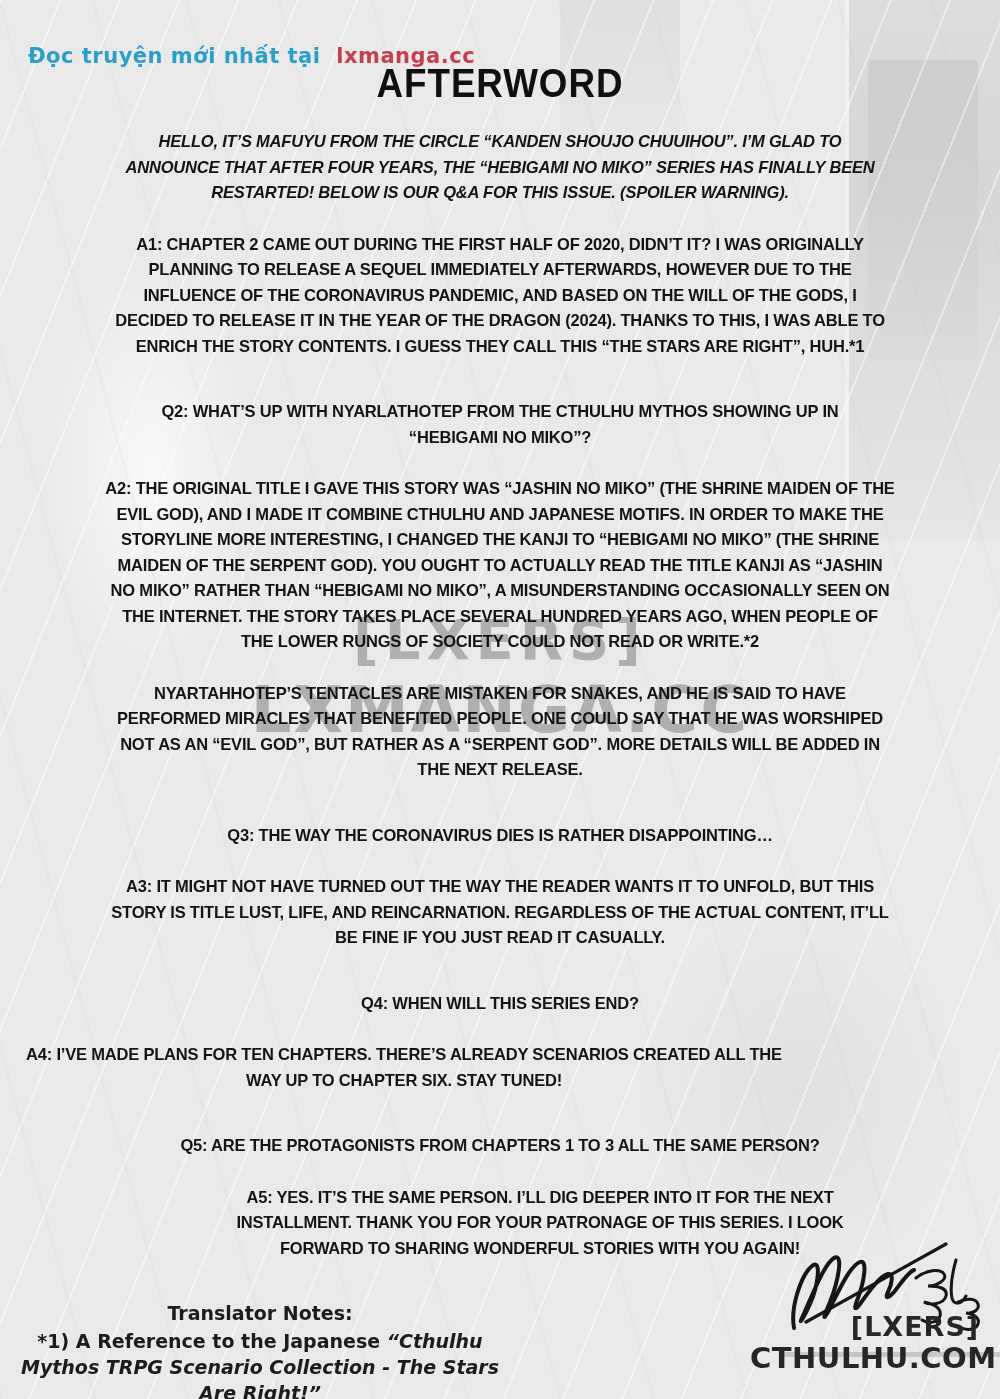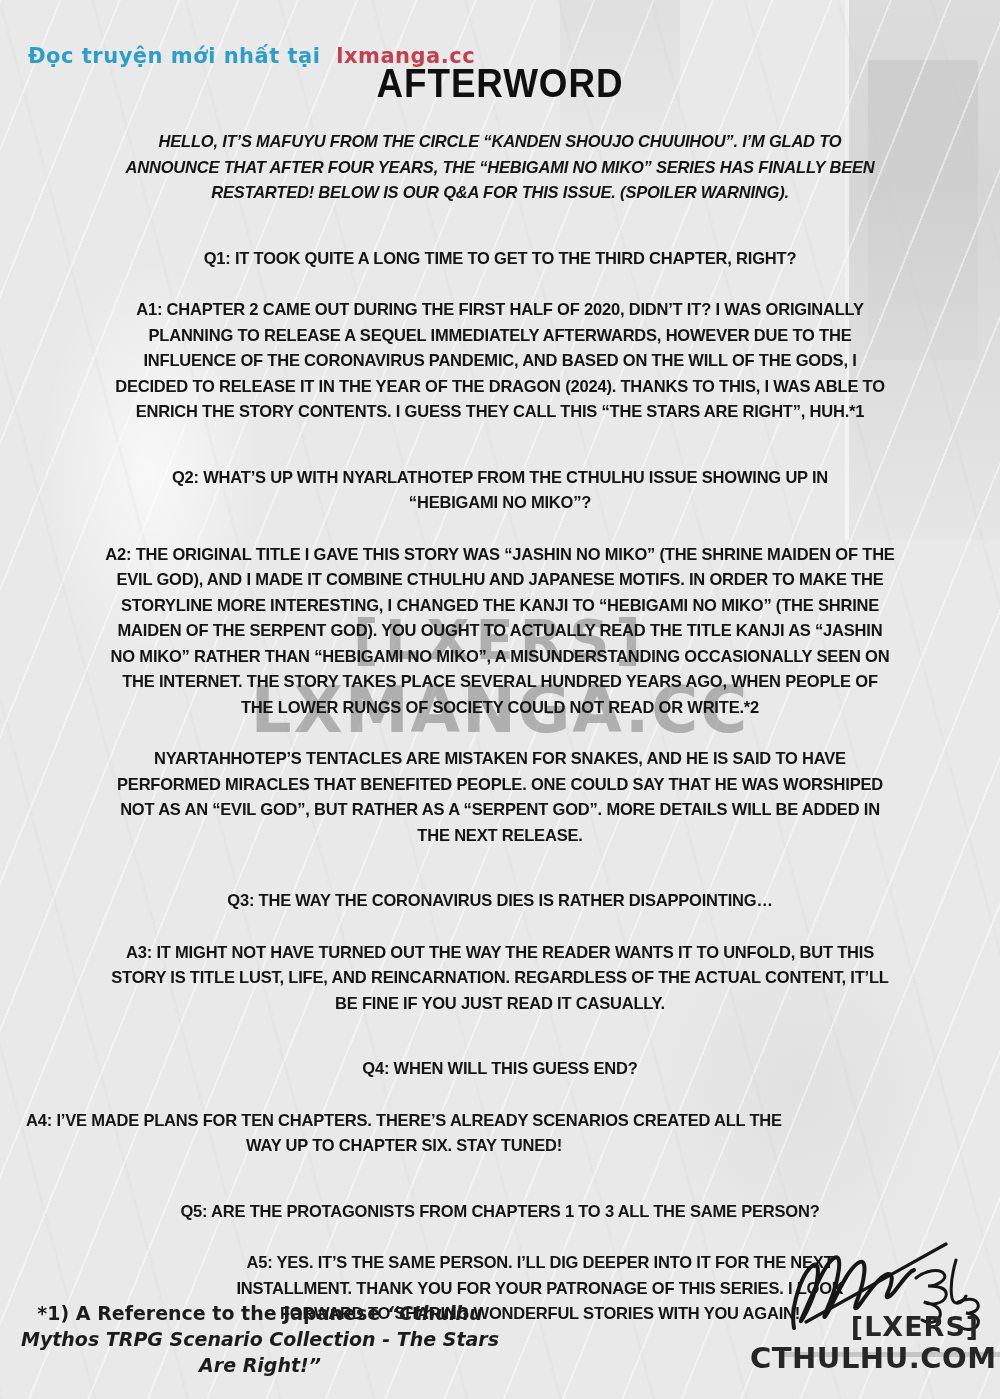--- a/index.html
+++ b/index.html
@@ -134,34 +134,34 @@
 
   <div class="watermark">
     <div class="wm1">[LXERS]</div>
     <div class="wm2">LXMANGA.CC</div>
   </div>
 
   <div class="content">
     <div class="page-title">AFTERWORD</div>
 
     <div class="para intro">HELLO, IT’S MAFUYU FROM THE CIRCLE “KANDEN SHOUJO CHUUIHOU”. I’M GLAD TO ANNOUNCE THAT AFTER FOUR YEARS, THE “HEBIGAMI NO MIKO” SERIES HAS FINALLY BEEN RESTARTED! BELOW IS OUR Q&amp;A FOR THIS ISSUE. (SPOILER WARNING).</div>
-    <div class="para gap-lg">Q1: IT TOOK QUITE A LONG TIME TO GET TO THE THIRD CHAPTER, RIGHT?</div>
     <div class="para w780">A1: CHAPTER 2 CAME OUT DURING THE FIRST HALF OF 2020, DIDN’T IT? I WAS ORIGINALLY PLANNING TO RELEASE A SEQUEL IMMEDIATELY AFTERWARDS, HOWEVER DUE TO THE INFLUENCE OF THE CORONAVIRUS PANDEMIC, AND BASED ON THE WILL OF THE GODS, I DECIDED TO RELEASE IT IN THE YEAR OF THE DRAGON (2024). THANKS TO THIS, I WAS ABLE TO ENRICH THE STORY CONTENTS. I GUESS THEY CALL THIS “THE STARS ARE RIGHT”, HUH.*1</div>
-    <div class="para w720 gap-lg">Q2: WHAT’S UP WITH NYARLATHOTEP FROM THE CTHULHU ISSUE SHOWING UP IN “HEBIGAMI NO MIKO”?</div>
+    <div class="para w720 gap-lg">Q2: WHAT’S UP WITH NYARLATHOTEP FROM THE CTHULHU MYTHOS SHOWING UP IN “HEBIGAMI NO MIKO”?</div>
     <div class="para">A2: THE ORIGINAL TITLE I GAVE THIS STORY WAS “JASHIN NO MIKO” (THE SHRINE MAIDEN OF THE EVIL GOD), AND I MADE IT COMBINE CTHULHU AND JAPANESE MOTIFS. IN ORDER TO MAKE THE STORYLINE MORE INTERESTING, I CHANGED THE KANJI TO “HEBIGAMI NO MIKO” (THE SHRINE MAIDEN OF THE SERPENT GOD). YOU OUGHT TO ACTUALLY READ THE TITLE KANJI AS “JASHIN NO MIKO” RATHER THAN “HEBIGAMI NO MIKO”, A MISUNDERSTANDING OCCASIONALLY SEEN ON THE INTERNET. THE STORY TAKES PLACE SEVERAL HUNDRED YEARS AGO, WHEN PEOPLE OF THE LOWER RUNGS OF SOCIETY COULD NOT READ OR WRITE.*2</div>
     <div class="para w780">NYARTAHHOTEP’S TENTACLES ARE MISTAKEN FOR SNAKES, AND HE IS SAID TO HAVE PERFORMED MIRACLES THAT BENEFITED PEOPLE. ONE COULD SAY THAT HE WAS WORSHIPED NOT AS AN “EVIL GOD”, BUT RATHER AS A “SERPENT GOD”. MORE DETAILS WILL BE ADDED IN THE NEXT RELEASE.</div>
     <div class="para gap-lg">Q3: THE WAY THE CORONAVIRUS DIES IS RATHER DISAPPOINTING…</div>
     <div class="para">A3: IT MIGHT NOT HAVE TURNED OUT THE WAY THE READER WANTS IT TO UNFOLD, BUT THIS STORY IS TITLE LUST, LIFE, AND REINCARNATION. REGARDLESS OF THE ACTUAL CONTENT, IT’LL BE FINE IF YOU JUST READ IT CASUALLY.</div>
-    <div class="para gap-lg">Q4: WHEN WILL THIS GUESS END?</div>
+    <div class="para gap-lg">Q4: WHEN WILL THIS SERIES END?</div>
     <div class="para w760">A4: I’VE MADE PLANS FOR TEN CHAPTERS. THERE’S ALREADY SCENARIOS CREATED ALL THE WAY UP TO CHAPTER SIX. STAY TUNED!</div>
     <div class="para gap-lg">Q5: ARE THE PROTAGONISTS FROM CHAPTERS 1 TO 3 ALL THE SAME PERSON?</div>
     <div class="para a5">A5: YES. IT’S THE SAME PERSON. I’LL DIG DEEPER INTO IT FOR THE NEXT INSTALLMENT. THANK YOU FOR YOUR PATRONAGE OF THIS SERIES. I LOOK FORWARD TO SHARING WONDERFUL STORIES WITH YOU AGAIN!</div>
   </div>
 
   <div class="tnotes">
+    <div class="t-head">Translator Notes:</div>
     <div class="t-note1"><span>*1) A Reference to the Japanese </span><span class="t-title">“Cthulhu Mythos TRPG Scenario Collection - The Stars Are Right!”</span></div>
 
   </div>
 
   <svg class="signature" viewBox="0 0 205 115">
     <g fill="none" stroke="#161616" stroke-linecap="round">
       <path stroke-width="4" d="M6,102 C2,80 14,48 24,40 C34,32 30,60 22,78 C16,92 10,100 14,92 C24,70 36,38 46,32 C56,26 50,56 42,76 C36,90 34,96 40,86 C52,62 62,40 72,36 C80,33 76,56 70,72 C66,82 66,86 72,78 C82,64 92,50 100,48 C106,47 104,58 100,66 C97,72 99,74 106,66 C114,56 120,46 126,44"></path>
       <path stroke-width="3.2" d="M18,96 L158,18"></path>
       <path stroke-width="3" d="M128,52 C138,44 152,42 156,48 C160,54 148,60 140,60 C150,60 160,62 158,70 C156,78 142,80 136,76 C146,78 154,82 152,90 C150,97 140,98 134,94"></path>
       <path stroke-width="3" d="M168,34 C164,48 162,62 164,72 C166,80 174,78 178,70"></path>

